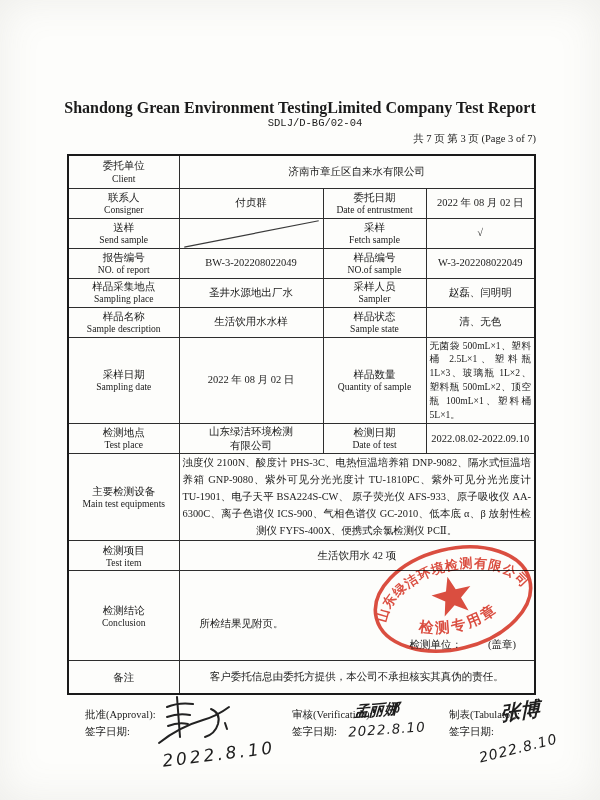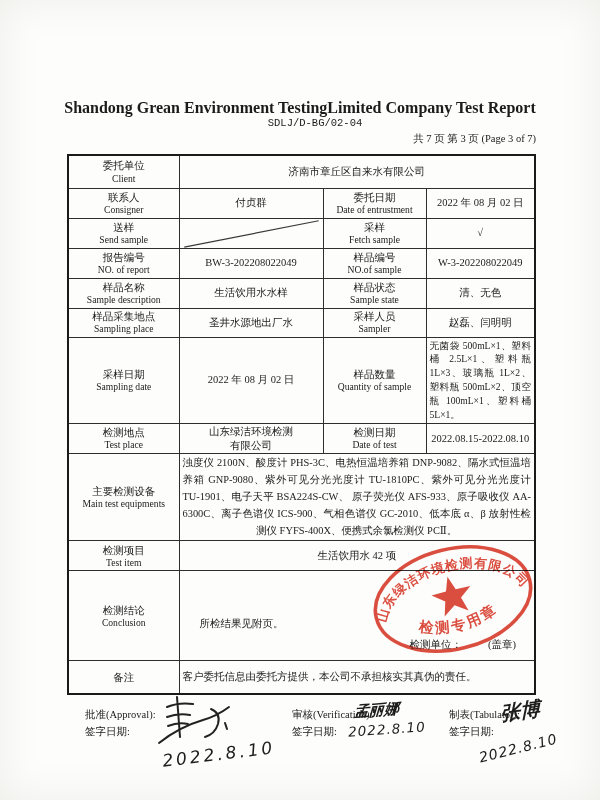--- a/index.html
+++ b/index.html
@@ -21,21 +21,21 @@
     border-collapse:collapse;table-layout:fixed;
     border:2px solid #1a1a1a;
   }
   table.report td{border:1px solid #2e2e2e;padding:1px 3px;vertical-align:middle;overflow:hidden;}
   .lab{text-align:center;margin-top:14px;}
   .lab .cn{display:block;font-size:10.5px;line-height:1.25;}
   .lab .en{display:block;font-size:9.6px;line-height:1.2;}
   .val{text-align:center;font-size:10.5px;line-height:1.3;}
   .eq{font-size:10.4px;line-height:1.62;text-align:justify;text-align-last:center;padding:3px 9px;}
   .qty{font-size:9.6px;line-height:1.45;text-align:justify;padding:2px 4px;}
-  .remark-val{text-align:left;font-size:10.5px;padding-left:8px;}
+  .remark-val{text-align:center;font-size:10.5px;padding-left:8px;}
   .concl{position:relative;vertical-align:top;text-align:left;}
   .concl .main{display:block;padding:17px 0 0 17px;font-size:10.5px;}
   .concl .unitline{position:absolute;right:18px;bottom:8px;font-size:10.5px;white-space:nowrap;}
   .concl .unitline .gap{display:inline-block;width:26px;}
   .diagcell{position:relative;padding:0;}
   .diagcell svg{position:absolute;inset:0;width:100%;height:100%;}
 
   .seal{position:absolute;left:366px;top:540px;width:174px;height:120px;
     pointer-events:none;mix-blend-mode:multiply;opacity:.9;z-index:6;}
 
@@ -106,44 +106,44 @@
         <span class="en">NO. of report</span>
           </td>
       <td class="val">BW-3-202208022049</td>
       <td class="lab">
         <span class="cn">样品编号</span>
         <span class="en">NO.of sample</span>
           </td>
       <td class="val">W-3-202208022049</td>
     </tr>
 
+    <tr style="height:29px">
+      <td class="lab">
+        <span class="cn">样品采集地点</span>
+        <span class="en">Sampling place</span>
+          </td>
+      <td class="val">圣井水源地出厂水</td>
+      <td class="lab">
+        <span class="cn">采样人员</span>
+        <span class="en">Sampler</span>
+          </td>
+      <td class="val">赵磊、闫明明</td>
+    </tr>
+
     <tr style="height:30px">
       <td class="lab">
         <span class="cn">样品名称</span>
         <span class="en">Sample description</span>
           </td>
       <td class="val">生活饮用水水样</td>
       <td class="lab">
         <span class="cn">样品状态</span>
         <span class="en">Sample state</span>
           </td>
       <td class="val">清、无色</td>
-    </tr>
-
-    <tr style="height:29px">
-      <td class="lab">
-        <span class="cn">样品采集地点</span>
-        <span class="en">Sampling place</span>
-          </td>
-      <td class="val">圣井水源地出厂水</td>
-      <td class="lab">
-        <span class="cn">采样人员</span>
-        <span class="en">Sampler</span>
-          </td>
-      <td class="val">赵磊、闫明明</td>
     </tr>
 
     <tr style="height:66px">
       <td class="lab">
         <span class="cn">采样日期</span>
         <span class="en">Sampling date</span>
           </td>
       <td class="val">2022 年 08 月 02 日</td>
       <td class="lab">
         <span class="cn">样品数量</span>
@@ -158,21 +158,21 @@
         <span class="en">Test place</span>
           </td>
       <td class="val">
         <span style="display:block">山东绿洁环境检测</span>
         <span style="display:block">有限公司</span>
           </td>
       <td class="lab">
         <span class="cn">检测日期</span>
         <span class="en">Date of test</span>
           </td>
-      <td class="val">2022.08.15-2022.08.10</td>
+      <td class="val">2022.08.02-2022.09.10</td>
     </tr>
 
     <tr style="height:86px">
       <td class="lab">
         <span class="cn">主要检测设备</span>
         <span class="en">Main test equipments</span>
           </td>
       <td class="eq" colspan="3">浊度仪 2100N、酸度计 PHS-3C、电热恒温培养箱 DNP-9082、隔水式恒温培养箱 GNP-9080、紫外可见分光光度计 TU-1810PC、紫外可见分光光度计 TU-1901、电子天平 BSA224S-CW、 原子荧光仪 AFS-933、原子吸收仪 AA-6300C、离子色谱仪 ICS-900、气相色谱仪 GC-2010、低本底 α、β 放射性检测仪 FYFS-400X、便携式余氯检测仪 PCⅡ。</td>
     </tr>
 

